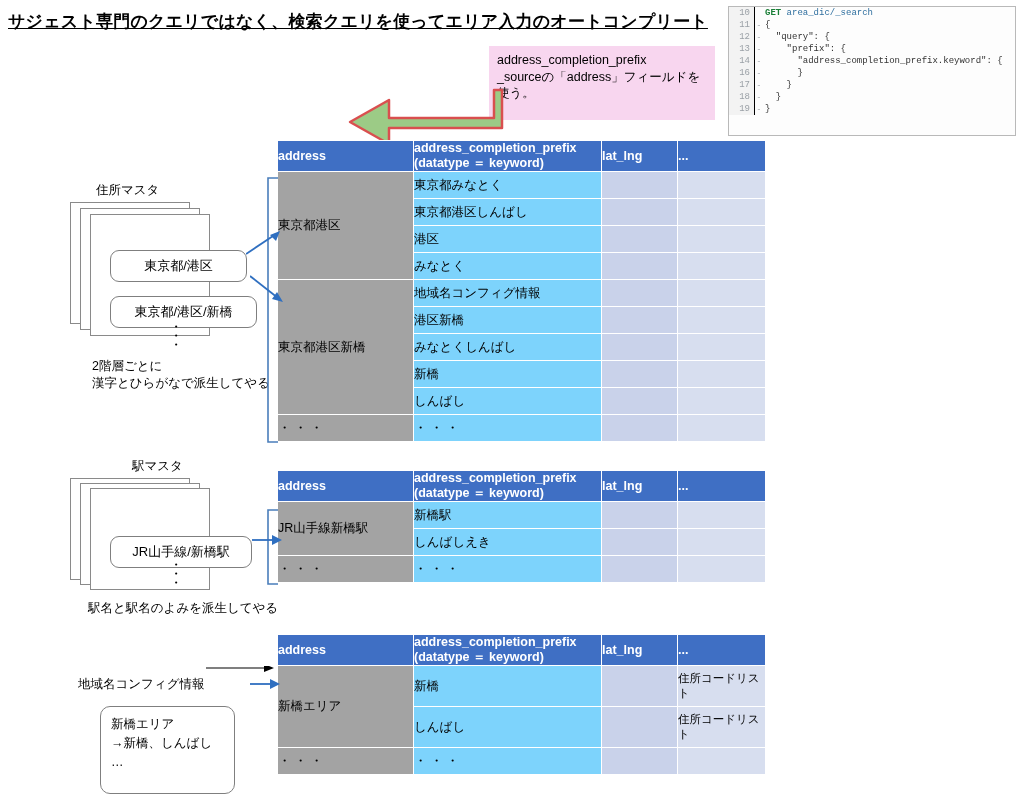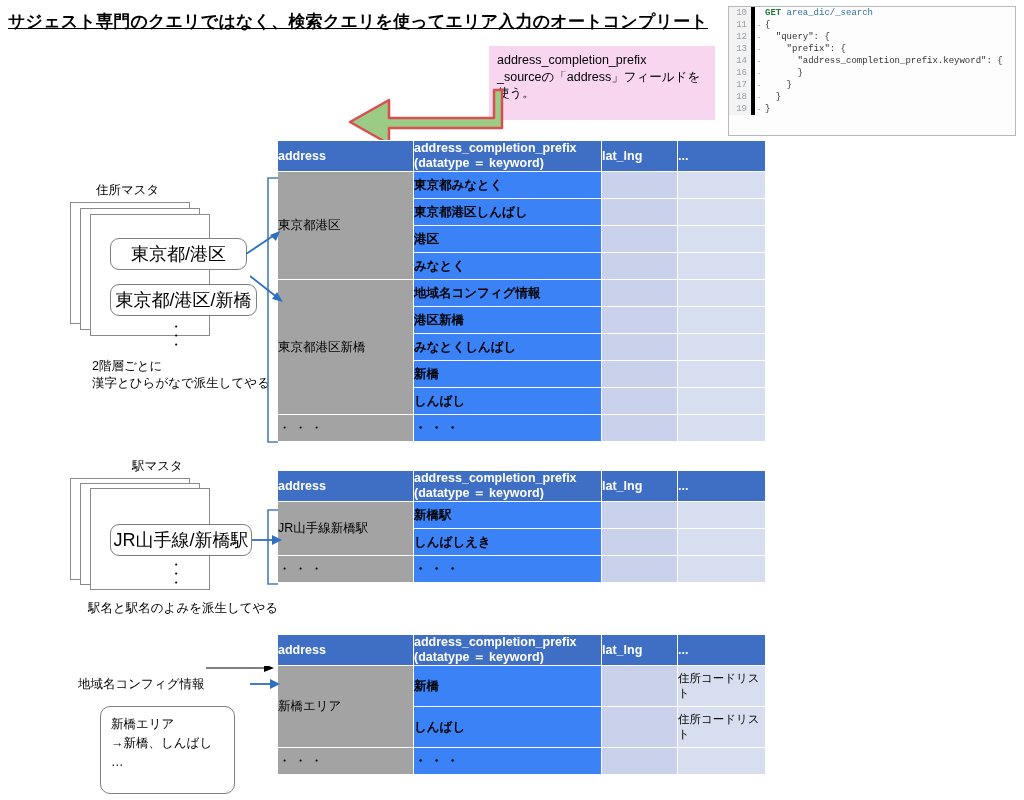--- a/index.html
+++ b/index.html
@@ -19,21 +19,21 @@
   
   #code-panel{
     left:728px;top:6px;width:288px;height:130px;
     border:1px solid #b9b9b9;background:#fdfdfd;box-sizing:border-box;
     font-family:"Liberation Mono","DejaVu Sans Mono",monospace;
     font-size:9px;line-height:12px;overflow:hidden;
   }
   #code-panel .row{display:flex;height:12px;align-items:center;}
   #code-panel .gut{
     width:26px;text-align:right;padding-right:4px;color:#9aa0a6;
-    background:#f3f3f3;flex:0 0 26px;box-sizing:border-box;border-right:4px solid #000000;
+    background:#f3f3f3;flex:0 0 26px;box-sizing:border-box;border-right:1px solid #000000;
   }
   #code-panel .fold{width:8px;flex:0 0 8px;color:#9aa0a6;text-align:center;font-size:8px;}
   #code-panel .code{padding-left:2px;white-space:pre;color:#333;}
   .kw{color:#1a7f37;font-weight:700;}
   .url{color:#2f6f9f;}
   .str{color:#1a5fb4;}
   .strv{color:#a33;}
 
   
   #callout{
@@ -48,36 +48,36 @@
 
   
   .tbl{border-collapse:collapse;table-layout:fixed;}
   .tbl td,.tbl th{border:1px solid #ffffff;padding:0;}
   .hdr{
     background:#3f6fc4;color:#fff;font-weight:700;font-size:12.5px;
     padding:5px 8px;vertical-align:middle;line-height:15px;text-align:left;
   }
   .cell{font-size:12.5px;padding:5px 8px;vertical-align:middle;height:26px;}
   .c-a{background:#a3a3a3;}
-  .c-b{background:#3b82f6;font-weight:bold;}
+  .c-b{background:#7dd3fc;}
   .c-c{background:#c9d2ea;}
   .c-d{background:#d7deef;}
 
   
   #t1{left:277px;top:140px;width:488px;}
   #t2{left:277px;top:470px;width:488px;}
   #t3{left:277px;top:634px;width:488px;}
 
   
   .lbl{font-size:12.5px;}
   .stack{position:absolute;}
   .sheet{position:absolute;border:1px solid #8a8a8a;background:#fff;}
   .rbox{
     position:absolute;border:1px solid #7f7f7f;border-radius:9px;background:#fff;
-    display:flex;align-items:center;justify-content:center;font-size:18px;
+    display:flex;align-items:center;justify-content:center;font-size:13px;margin-top:12px;
   }
   .dots-v{position:absolute;font-size:13px;line-height:9px;text-align:center;}
   .conf-box{
     position:absolute;border:1px solid #7f7f7f;border-radius:10px;background:#fff;
     font-size:12.5px;line-height:19px;padding:8px 10px;box-sizing:border-box;
   }
   .note{position:absolute;font-size:12.5px;line-height:17px;}
   .dots-h{font-size:13px;letter-spacing:3px;}
 </style>
 </head>

